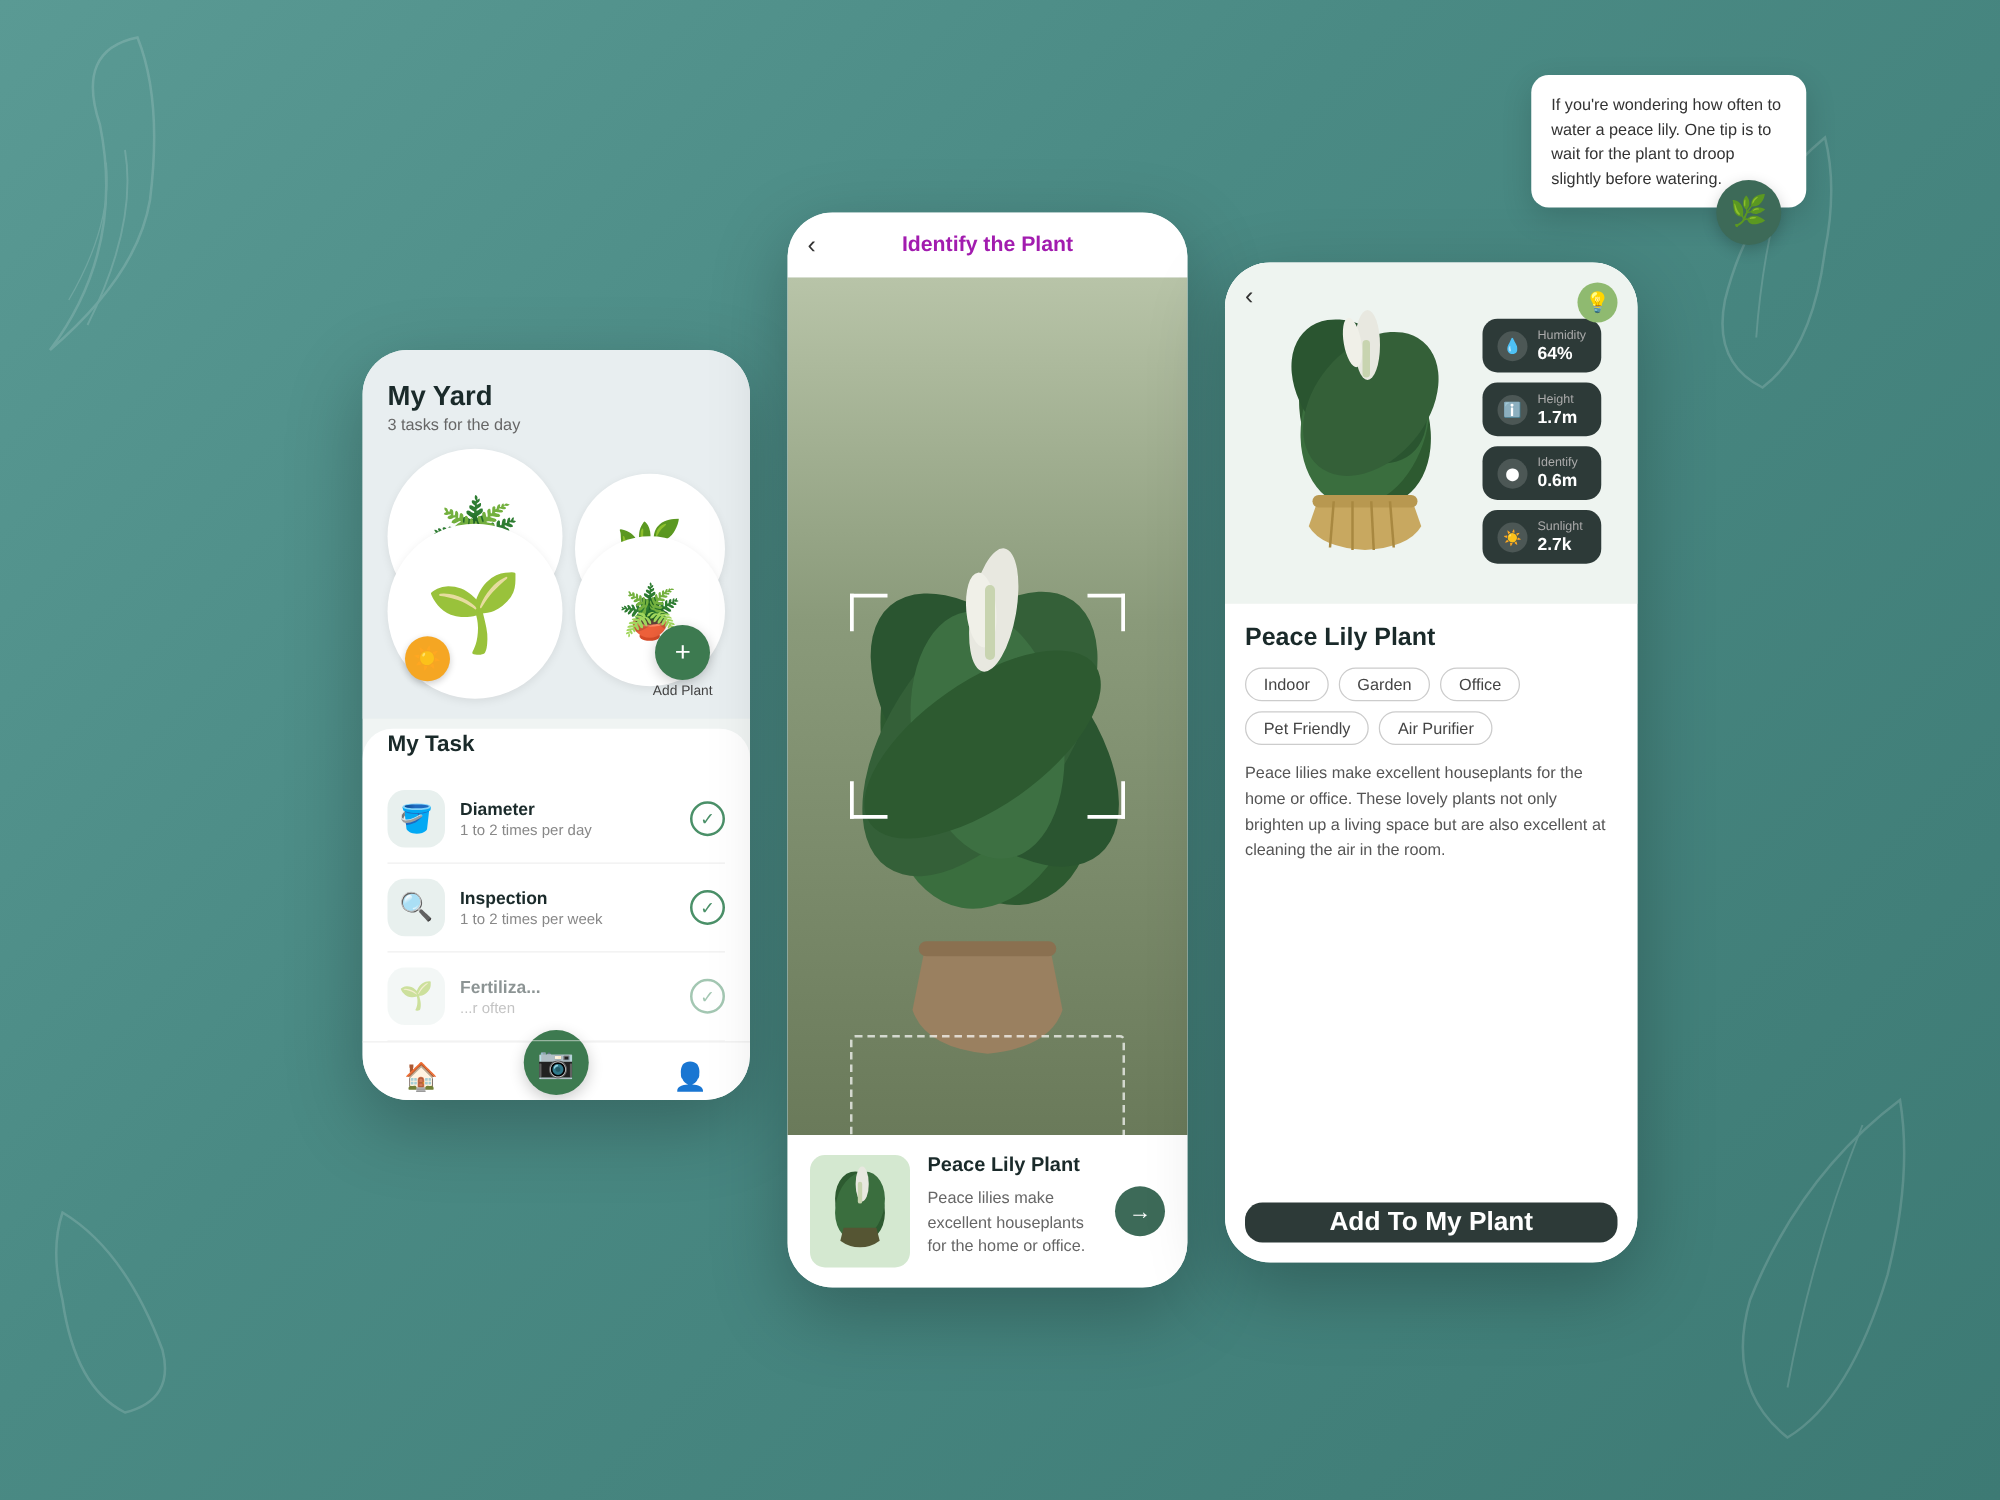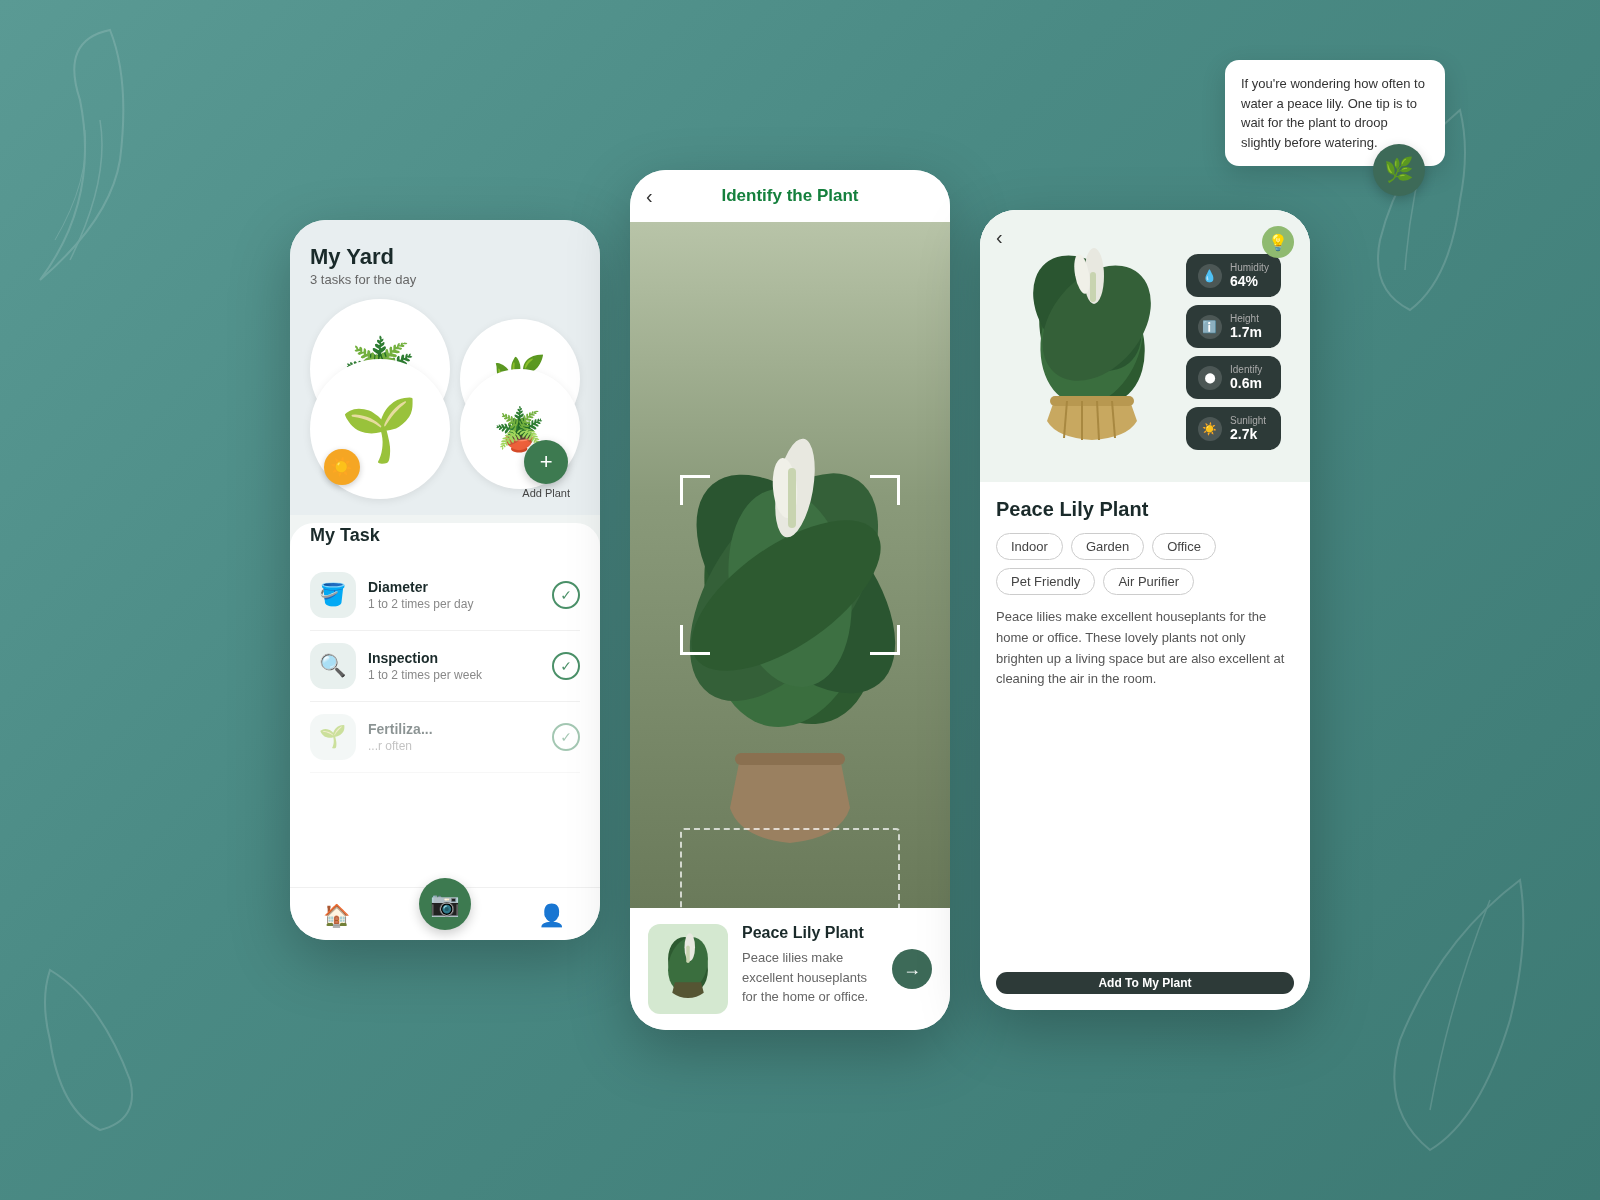--- a/index.html
+++ b/index.html
@@ -44,21 +44,21 @@
       background: #f0f4f3;
       border-radius: 36px;
       overflow: hidden;
       box-shadow: 0 20px 60px rgba(0,0,0,0.25);
       position: relative;
     }
 
     
     .phone-1 {
       width: 310px;
-      height: 720px;
+      height: 600px;
       margin-top: -40px;
     }
     .phone-1-content {
       height: 100%;
       display: flex;
       flex-direction: column;
     }
     .yard-top {
       background: #e8eef0;
       padding: 24px 20px 16px;
@@ -258,21 +258,21 @@
     .back-btn {
       position: absolute;
       left: 16px;
       font-size: 20px;
       color: #333;
       cursor: pointer;
     }
     .identify-title {
       font-size: 17px;
       font-weight: 700;
-      color: #15803d;
+      color: #a21caf;
     }
     .camera-view {
       flex: 1;
       background: linear-gradient(180deg, #b8c4a8 0%, #8a9a7a 40%, #6a7a5a 100%);
       position: relative;
       overflow: hidden;
     }
     .scan-frame {
       position: absolute;
       top: 50%;
@@ -465,21 +465,21 @@
       line-height: 1.6;
       margin-bottom: 14px;
     }
     .add-plant-bottom {
       background: #2d3a38;
       margin: 0 16px 16px;
       border-radius: 14px;
       padding: 4px;
       text-align: center;
       color: white;
-      font-size: 12px;
+      font-size: 21px;
       font-weight: 600;
       cursor: pointer;
     }
 
     
     .tooltip-bubble {
       position: absolute;
       top: 60px;
       right: 180px;
       background: white;

